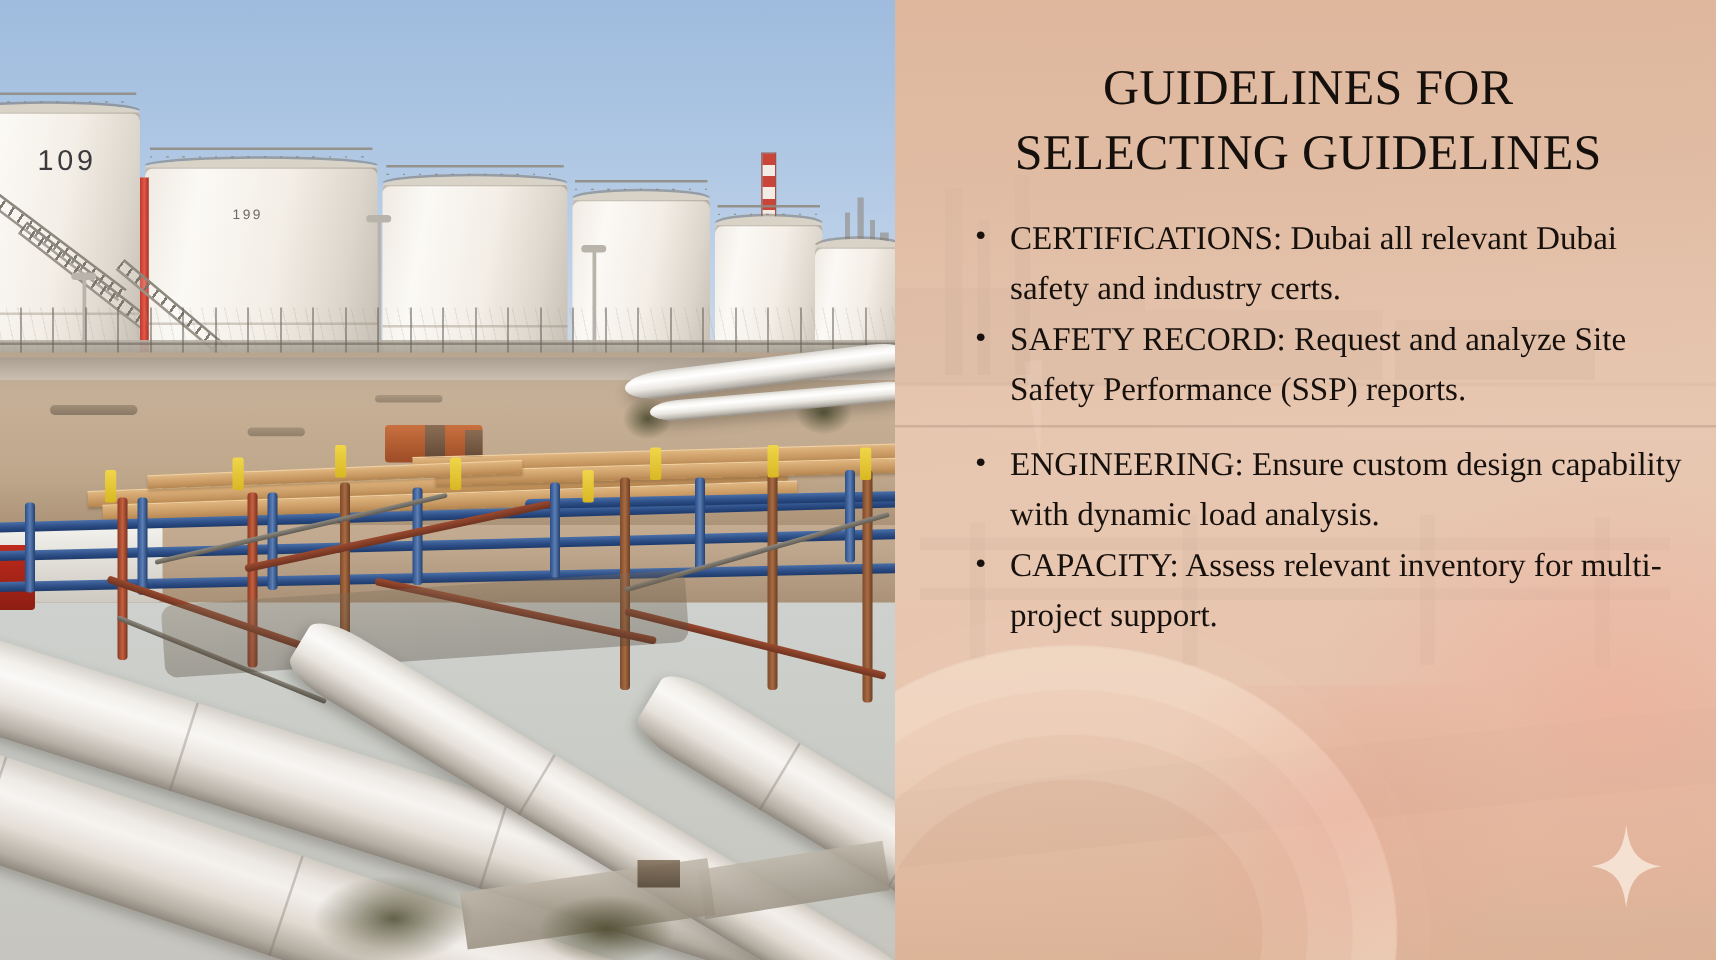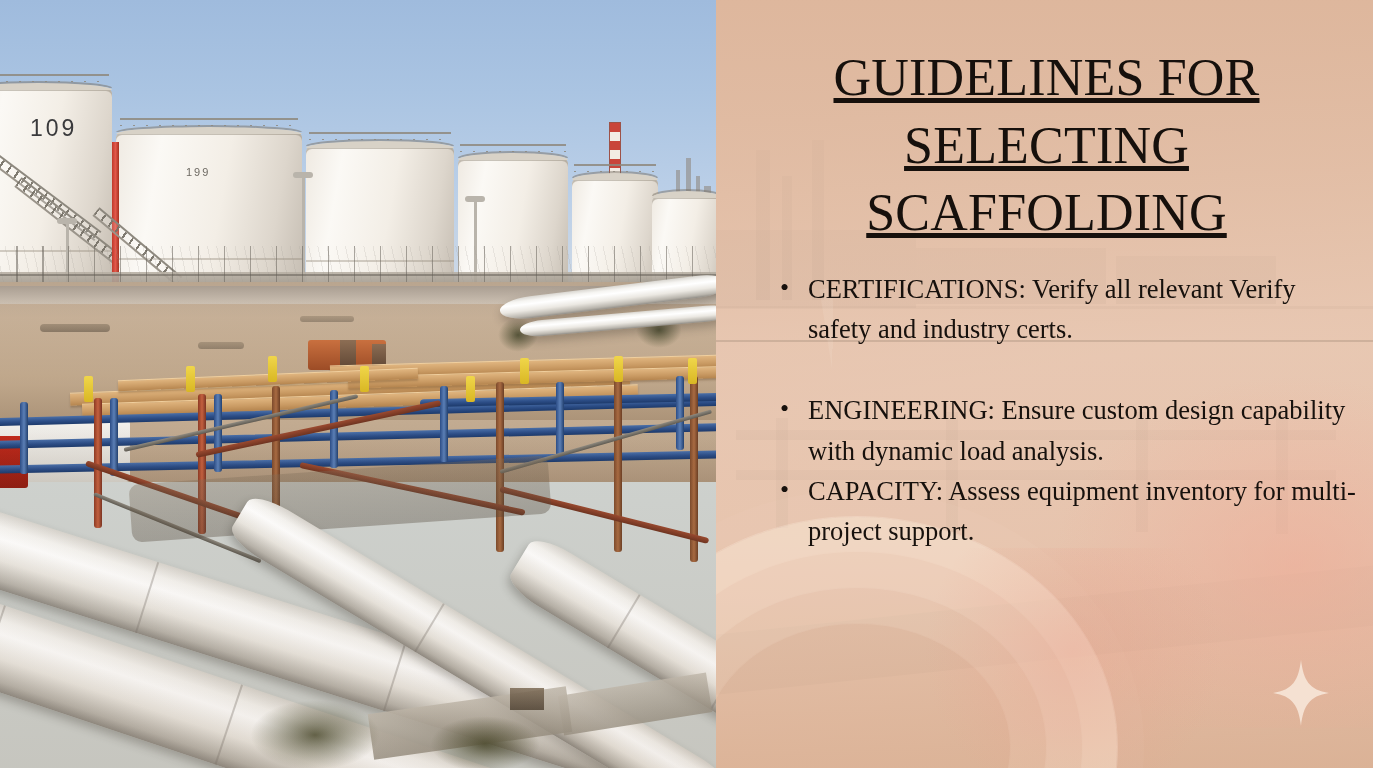--- a/index.html
+++ b/index.html
@@ -272,26 +272,25 @@
     position: relative;
     z-index: 5;
     padding: 0;
     height: 100%;
   }
 
   .title {
     margin: 0;
     padding: 44px 18px 0 22px;
     text-align: center;
-    font-size: 52px;
+    font-size: 40px;
     line-height: 1.30;
     letter-spacing: .2px;
     color: #16100c;
     font-weight: 400;
-    text-decoration: underline;
   }
 
   .bullets {
     list-style: none;
     margin: 0;
     padding: 22px 14px 0 64px;
   }
   .bullets li {
     position: relative;
     font-size: 26.5px;
@@ -300,21 +299,21 @@
     padding-left: 28px;
     margin-bottom: 0px;
   }
   .bullets li:before {
     content: "\2022";
     position: absolute;
     left: 0; top: -1px;
     font-size: 26px;
     color: #17110d;
   }
-  .bullets li.gap { margin-top: 41px; }
+  .bullets li.gap { margin-top: 20px; }
 
   .sparkle {
     position: absolute;
     right: 44px; bottom: 42px;
     width: 56px; height: 66px;
     z-index: 6;
     opacity: .92;
   }
 </style>
 </head>
@@ -488,27 +487,28 @@
     <div class="panel-haze"></div>
     <div class="arcs"></div>
     <div class="streak"></div>
     <div class="glow-pink"></div>
     <div class="glow-pink2"></div>
 
     <div class="panel-content">
 
       <h1 class="title">
         <span>GUIDELINES FOR</span><br>
-        <span>SELECTING SCAFFOLDING</span><br>
+        <span>SELECTING GUIDELINES</span><br>
       </h1>
 
       <ul class="bullets">
-        <li>CERTIFICATIONS: Verify all relevant Verify safety and industry certs.</li>
+        <li>CERTIFICATIONS: Dubai all relevant Dubai safety and industry certs.</li>
+        <li>SAFETY RECORD: Request and analyze Site Safety Performance (SSP) reports.</li>
         <li class="gap">ENGINEERING: Ensure custom design capability with dynamic load analysis.</li>
-        <li>CAPACITY: Assess equipment inventory for multi-project support.</li>
+        <li>CAPACITY: Assess relevant inventory for multi-project support.</li>
       </ul>
     </div>
 
     <svg class="sparkle" viewBox="0 0 56 66" xmlns="http://www.w3.org/2000/svg">
       <path d="M28 0 C30.5 20 36 30 56 33 C36 36 30.5 46 28 66 C25.5 46 20 36 0 33 C20 30 25.5 20 28 0 Z" fill="#f9e8dc" opacity="0.93"></path>
     </svg>
   </div>
 
 </div>
 

